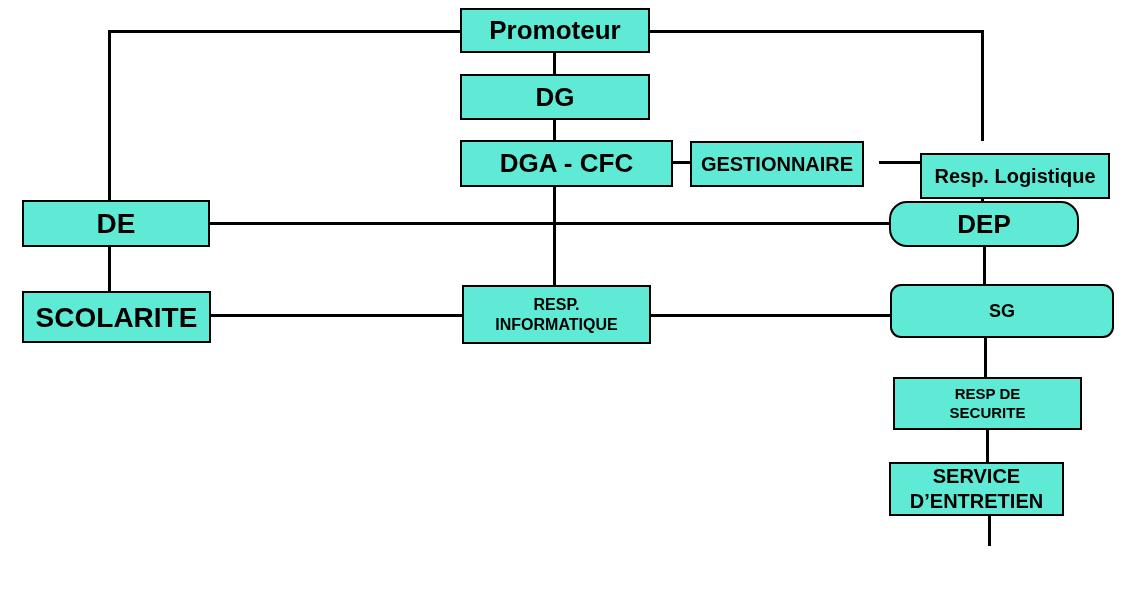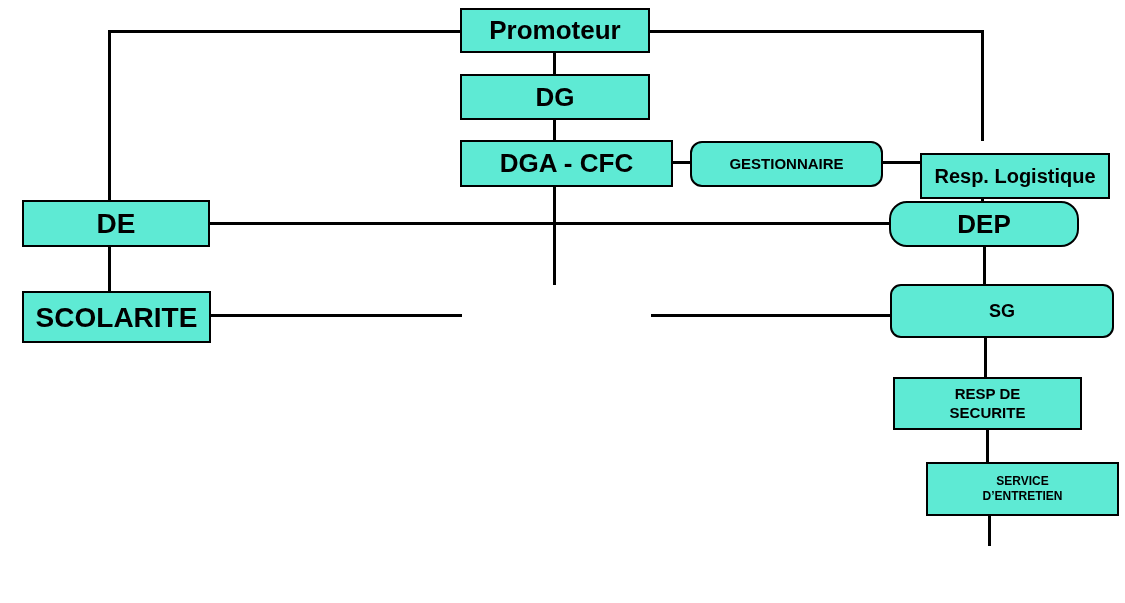--- a/index.html
+++ b/index.html
@@ -33,29 +33,29 @@
   .line {
     position: absolute;
     background: #000000;
     z-index: 1;
   }
 
   
   #n-promoteur        { left: 460px; top: 8px;   width: 190px; height: 45px; font-size: 26px; }
   #n-dg               { left: 460px; top: 74px;  width: 190px; height: 46px; font-size: 26px; }
   #n-dga-cfc          { left: 460px; top: 140px; width: 213px; height: 47px; font-size: 26px; }
-  #n-gestionnaire     { left: 690px; top: 141px; width: 193px; height: 46px; font-size: 15px; border-radius: 12px; }
+  #n-gestionnaire     { left: 690px; top: 141px; width: 174px; height: 46px; font-size: 20px; }
   #n-resp-logistique  { left: 920px; top: 153px; width: 190px; height: 46px; font-size: 20px; }
   #n-de               { left: 22px;  top: 200px; width: 188px; height: 47px; font-size: 28px; }
   #n-dep              { left: 889px; top: 201px; width: 190px; height: 46px; font-size: 26px; border-radius: 18px; }
   #n-scolarite        { left: 22px;  top: 291px; width: 189px; height: 52px; font-size: 28px; }
   #n-resp-informatique{ left: 462px; top: 285px; width: 189px; height: 59px; font-size: 16px; }
   #n-sg               { left: 890px; top: 284px; width: 224px; height: 54px; font-size: 18px; border-radius: 11px; }
   #n-agent-securite   { left: 893px; top: 377px; width: 189px; height: 53px; font-size: 15px; }
-  #n-service-entretien{ left: 926px; top: 462px; width: 193px; height: 54px; font-size: 12px; }
+  #n-service-entretien{ left: 889px; top: 462px; width: 175px; height: 54px; font-size: 20px; }
   #n-chauffeur        { left: 898px; top: 546px; width: 189px; height: 36px; font-size: 16px; }
 
   
   #l-prom-left-h      { left: 108px; top: 30px;  width: 352px; height: 3px; }
   #l-left-v           { left: 108px; top: 30px;  width: 3px;   height: 170px; }
   #l-prom-right-h     { left: 650px; top: 30px;  width: 334px; height: 3px; }
   #l-right-v          { left: 981px; top: 30px;  width: 3px;   height: 111px; }
   #l-prom-dg-v        { left: 553px; top: 53px;  width: 3px;   height: 21px; }
   #l-dg-dga-v         { left: 553px; top: 120px; width: 3px;   height: 20px; }
   #l-dga-respinfo-v   { left: 553px; top: 187px; width: 3px;   height: 98px; }
@@ -96,19 +96,21 @@
   <div class="line" id="l-service-chauf-v"></div>
 
   <div class="node" id="n-promoteur">Promoteur</div>
   <div class="node" id="n-dg">DG</div>
   <div class="node" id="n-dga-cfc">DGA - CFC</div>
   <div class="node" id="n-gestionnaire">GESTIONNAIRE</div>
   <div class="node" id="n-resp-logistique">Resp. Logistique</div>
   <div class="node" id="n-de">DE</div>
   <div class="node" id="n-dep">DEP</div>
   <div class="node" id="n-scolarite">SCOLARITE</div>
+  <div class="node" id="n-resp-informatique">RESP.
+INFORMATIQUE</div>
   <div class="node" id="n-sg">SG</div>
   <div class="node" id="n-agent-securite">RESP DE
 SECURITE</div>
   <div class="node" id="n-service-entretien">SERVICE
 D’ENTRETIEN</div>
 
 </div>
 
 </body></html>

